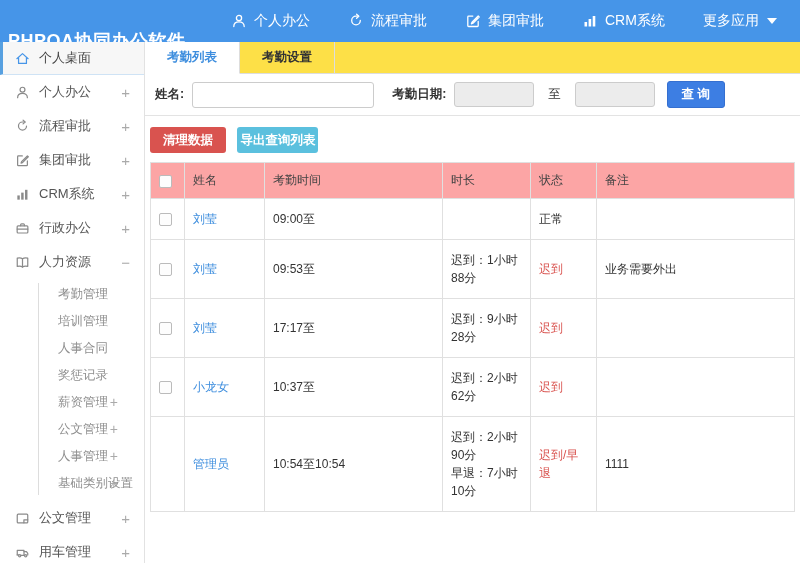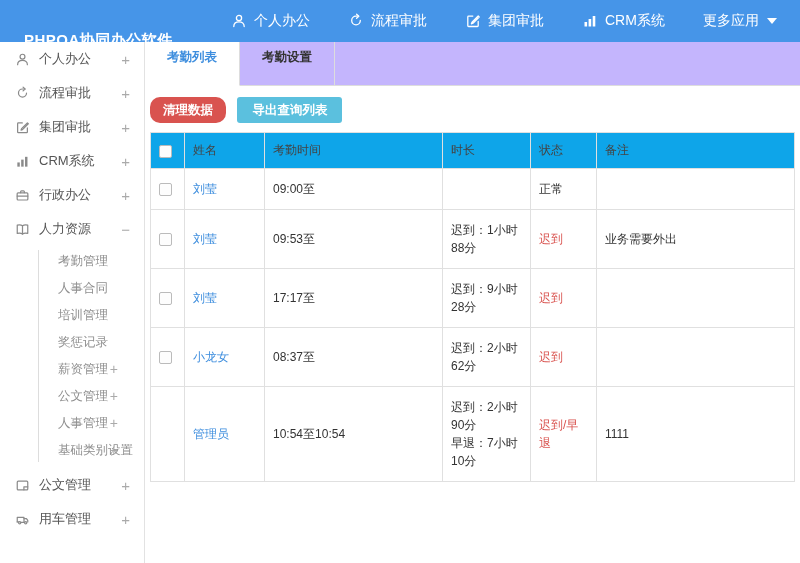--- a/index.html
+++ b/index.html
@@ -1,21 +1,21 @@
 <!DOCTYPE html>
 <html><head>
 <meta charset="utf-8">
 <style>
   * { margin:0; padding:0; box-sizing:border-box; }
   html,body { width:800px; height:563px; overflow:hidden; }
   body { font-family:"Liberation Sans","DejaVu Sans",sans-serif; background:#fff; color:#333; }
 
   
   .topbar { height:42px; background:#4695e8; display:flex; align-items:center; color:#fff; }
-  .logo { width:145px; padding-left:24px; font-size:15px; font-weight:bold; letter-spacing:.5px; white-space:nowrap;margin-top:39px; }
+  .logo { width:145px; padding-left:8px; font-size:18px; font-weight:bold; letter-spacing:.5px; white-space:nowrap;margin-top:39px; }
   .hamburger { margin-left:58px; width:18px; cursor:pointer; }
   .hamburger i { display:block; height:2px; background:#fff; margin:3px 0; border-radius:1px; }
   .topnav { display:flex; align-items:center; margin-left:28px; }
   .topnav .nav-item { display:flex; align-items:center; margin-right:38px; font-size:14px; cursor:pointer; white-space:nowrap; }
   .topnav .nav-item svg { width:16px; height:16px; margin-right:7px; }
   .caret { display:inline-block; margin-left:8px; width:0; height:0; border-left:5px solid transparent; border-right:5px solid transparent; border-top:6px solid #fff; }
 
   
   .layout { display:flex; height:521px; }
   .sidebar { width:145px; background:#fff; border-right:1px solid #e2e2e2; overflow:hidden; flex:none; }
@@ -26,43 +26,43 @@
   .side-item svg { width:15px; height:15px; margin-right:9px; color:#8a8a8a; flex:none; }
   .side-item .expand { position:absolute; right:14px; top:50%; transform:translateY(-50%); color:#aaa; font-size:15px; font-weight:normal; }
   .side-item.active { height:33px; background:#f7f7f7; border-left:3px solid #57a0e0; border-bottom:1px solid #cfe3f5; padding-left:12px; color:#444; }
   .side-item.active svg { color:#4695e8; }
   .submenu { position:relative; padding:2px 0 4px; }
   .submenu:before { content:""; position:absolute; left:38px; top:4px; bottom:6px; width:1px; background:#ddd; }
   .sub-item { position:relative; height:27px; line-height:27px; padding-left:58px; font-size:12.5px; color:#8f8f8f; cursor:pointer; white-space:nowrap; }
   .sub-item .expand { position:absolute; right:26px; top:0; color:#aaa; font-size:14px; }
 
   
-  .tabbar { height:44px; background:#c4b5fd; border-bottom:1px solid #ddd; display:flex; }
+  .tabbar { height:32px; background:#fde047; border-bottom:1px solid #ddd; display:flex; }
   .tab { padding:0 22px; line-height:31px; font-size:12.5px; font-weight:bold; color:#333; border-right:1px solid #ddd; cursor:pointer; }
   .tab.active { background:#fff; color:#3e8ede; border-bottom:1px solid #fff; margin-bottom:-1px; }
 
   
   .searchbar { height:42px; display:flex; align-items:center; padding:0 10px; border-bottom:1px solid #e3e3e3; font-size:12.5px; }
   .searchbar label { font-weight:bold; color:#333; }
   .inp-name { width:182px; height:26px; margin-left:8px; border:1px solid #ccc; border-radius:3px; padding:0 6px; font-size:12px; outline:none; }
   .lbl-date { margin-left:18px; }
   .inp-date { width:80px; height:25px; margin-left:8px; border:1px solid #ccc; border-radius:3px; background:#ececec; padding:0 6px; font-size:12px; }
   .to-sep { margin:0 6px 0 14px; color:#333; }
   .btn-query { width:58px; height:27px; margin-left:12px; background:#3d7ee3; border:1px solid #356fd0; border-radius:3px; color:#fff; font-size:12.5px; font-weight:bold; cursor:pointer; }
 
   
   .toolbar { padding:11px 5px 9px; }
   .btn { height:26px; border:none; border-radius:3px; color:#fff; font-size:12.5px; font-weight:bold; cursor:pointer; }
-  .btn-danger { background:#d9534f; padding:0 13px;border-radius:10px; }
-  .btn-info { background:#5bc0de; padding:0 15px; margin-left:7px; }
+  .btn-danger { background:#d9534f; padding:0 13px; }
+  .btn-info { background:#5bc0de; padding:0 3px; margin-left:7px; }
 
   
   table { width:645px; margin:0 5px; border-collapse:collapse; table-layout:fixed; }
   th,td { border:1px solid #e0e0e0; font-size:12px; text-align:left; vertical-align:middle; }
-  th { background:#0ea5e9; color:#444; font-weight:normal; padding:9px 8px; }
+  th { background:#fca5a5; color:#444; font-weight:normal; padding:9px 8px; }
   td { padding:11px 8px; color:#333; line-height:1.5; }
   .col-cb { width:34px; } .col-name { width:80px; } .col-time { width:178px; }
   .col-dur { width:88px; } .col-status { width:66px; }
   td.cell-name { color:#3e8ede; cursor:pointer; }
   td.cell-dur { white-space:pre-line; }
   td.status-red { color:#d9534f; }
   .cb { display:inline-block; width:13px; height:13px; border:1px solid #bbb; border-radius:2px; background:#fdfdfd; vertical-align:middle; cursor:pointer; }
 </style>
 </head>
 <body>
@@ -114,20 +114,29 @@
       </div>
       <div class="nav-item">
         <span>更多应用</span>
         <span class="caret"></span>
       </div>
     </nav>
 </header>
 
 <div class="layout">
   <aside class="sidebar" id="sidebar">
+      <div class="side-item active">
+        <span style="display:flex">
+          <svg viewBox="0 0 16 16" fill="none" stroke="currentColor" stroke-width="1.3" stroke-linecap="round" stroke-linejoin="round">
+            <path d="M2 8.2L8 2.8l6 5.4"></path>
+            <path d="M3.8 7.4v5.8h8.4V7.4"></path>
+          </svg>
+        </span>
+        <span>个人桌面</span>
+      </div>
       <div class="side-item">
         <span style="display:flex">
           <svg viewBox="0 0 16 16" fill="none" stroke="currentColor" stroke-width="1.3" stroke-linecap="round" stroke-linejoin="round">
             <circle cx="8" cy="5" r="2.6"></circle>
             <path d="M2.8 13.5c0-3 2.3-4.6 5.2-4.6s5.2 1.6 5.2 4.6"></path>
           </svg>
         </span>
         <span>个人办公</span>
         <span class="expand">+</span>
       </div>
@@ -178,22 +187,22 @@
           <svg viewBox="0 0 16 16" fill="none" stroke="currentColor" stroke-width="1.3" stroke-linecap="round" stroke-linejoin="round">
             <path d="M8 4C6.6 2.9 4.4 2.8 2.4 3.3v8.9c2-.5 4.2-.4 5.6.7 1.4-1.1 3.6-1.2 5.6-.7V3.3C11.6 2.8 9.4 2.9 8 4z"></path>
             <path d="M8 4v8.9"></path>
           </svg>
         </span>
         <span>人力资源</span>
         <span class="expand">−</span>
       </div>
       <div class="submenu">
         <div class="sub-item"><span>考勤管理</span></div>
+        <div class="sub-item"><span>培训管理</span></div>
         <div class="sub-item"><span>人事合同</span></div>
-        <div class="sub-item"><span>培训管理</span></div>
         <div class="sub-item"><span>奖惩记录</span></div>
         <div class="sub-item"><span>薪资管理</span><span class="expand">+</span></div>
         <div class="sub-item"><span>公文管理</span><span class="expand">+</span></div>
         <div class="sub-item"><span>人事管理</span><span class="expand">+</span></div>
         <div class="sub-item"><span>基础类别设置</span><span class="expand">+</span></div>
       </div>
       <div class="side-item">
         <span style="display:flex">
           <svg viewBox="0 0 16 16" fill="none" stroke="currentColor" stroke-width="1.3" stroke-linecap="round" stroke-linejoin="round">
             <rect x="2.4" y="3.4" width="11.2" height="9.2" rx="1"></rect>
@@ -217,20 +226,29 @@
         <span class="expand">+</span>
       </div>
     </aside>
 
   <main class="main">
     <div class="tabbar" id="tabbar">
         <div class="tab active">考勤列表</div>
         <div class="tab">考勤设置</div>
       </div>
 
+    <div class="searchbar">
+      <label>姓名:</label>
+      <input class="inp-name" type="text" value="" style="">
+      <label class="lbl-date">考勤日期:</label>
+      <input class="inp-date" type="text" value="" style="">
+      <span class="to-sep">至</span>
+      <input class="inp-date" type="text" value="" style="">
+      <button class="btn-query">查 询</button>
+    </div>
 
     <div class="toolbar">
       <button class="btn btn-danger">清理数据</button>
       <button class="btn btn-info">导出查询列表</button>
     </div>
 
     <table>
       <colgroup>
         <col class="col-cb">
           <col class="col-name">
@@ -270,21 +288,21 @@
             <td><span class="cb"></span></td>
             <td class="cell-name">刘莹</td>
             <td>17:17至</td>
             <td class="cell-dur">迟到：9小时28分</td>
             <td class="status-red">迟到</td>
             <td></td>
           </tr>
           <tr>
             <td><span class="cb"></span></td>
             <td class="cell-name">小龙女</td>
-            <td>08:37至</td>
+            <td>10:37至</td>
             <td class="cell-dur">迟到：2小时62分</td>
             <td class="status-red">迟到</td>
             <td></td>
           </tr>
           <tr>
             <td></td>
             <td class="cell-name">管理员</td>
             <td>10:54至10:54</td>
             <td class="cell-dur">迟到：2小时90分
 早退：7小时10分</td>

